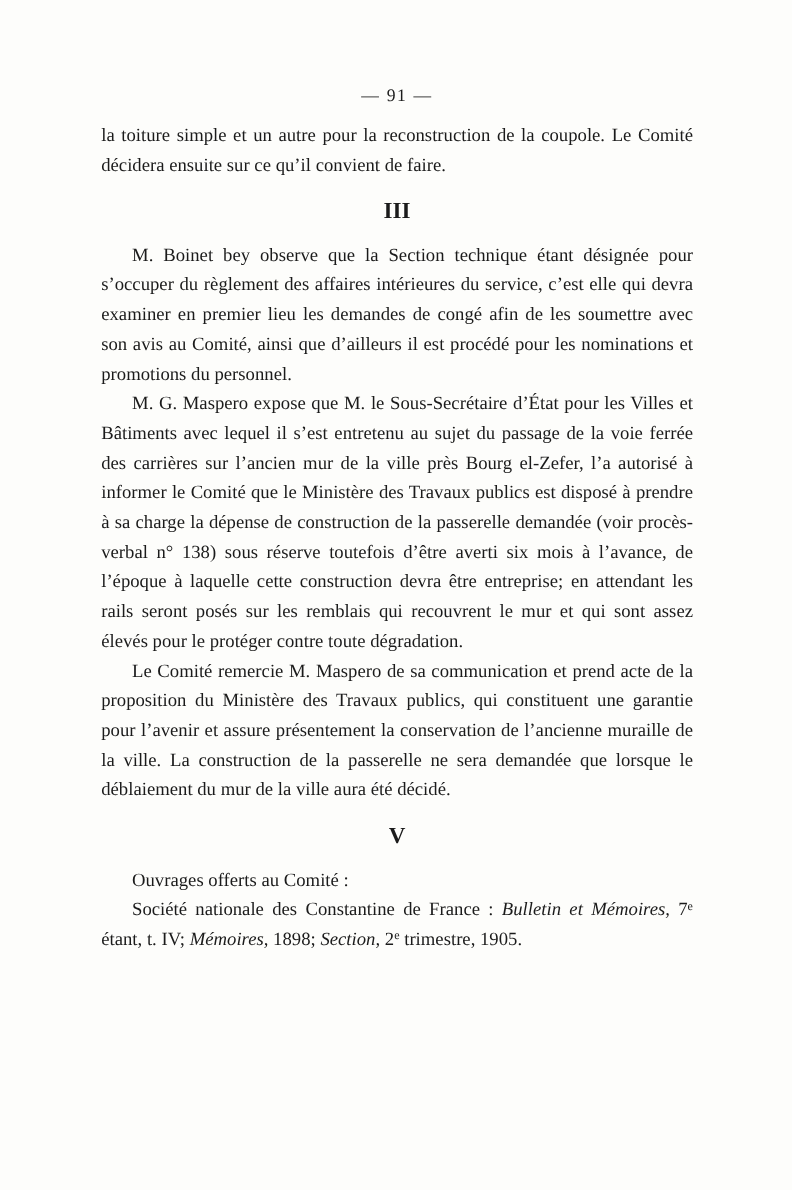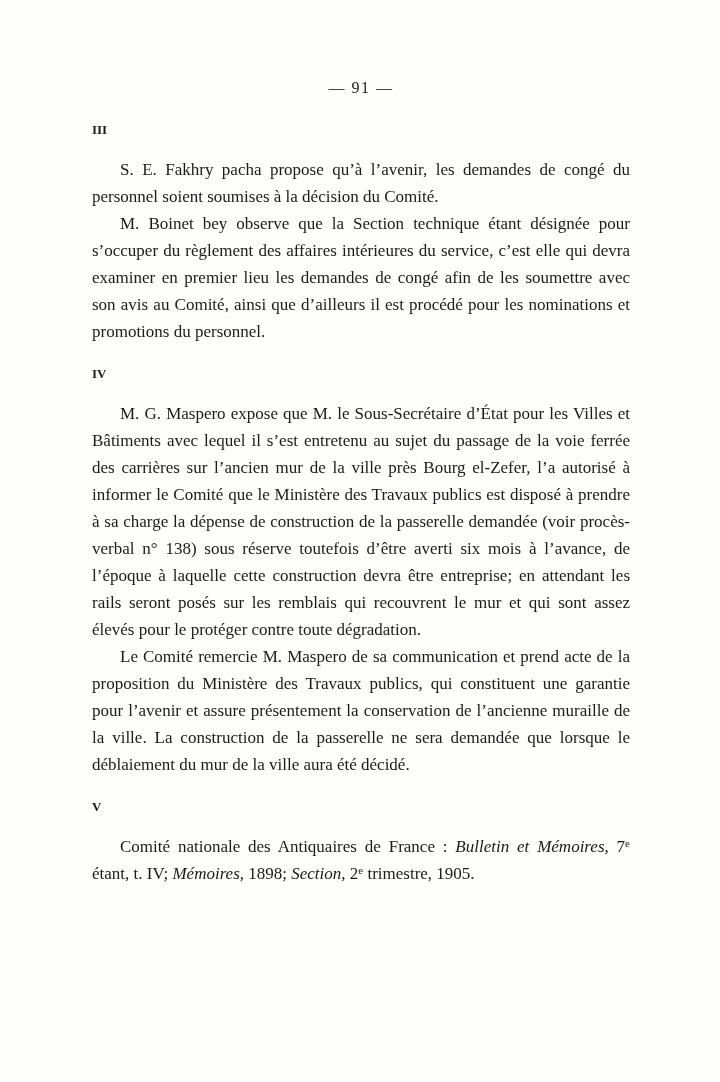--- a/index.html
+++ b/index.html
@@ -28,52 +28,52 @@
   }
   p {
     margin: 0;
     text-indent: 28px;
     text-align: justify;
   }
   p.noindent {
     text-indent: 0;
   }
   .sec-heading {
-    text-align: left;
+    text-align: center;
     font-weight: 700;
-    font-size: 13px;
+    font-size: 21px;
     margin: 15px 0 13px 0;
   }
   .bi { font-style: italic; font-weight: 400; }
   sup {
     font-size: 11px;
     line-height: 0;
     vertical-align: 5px;
   }
 </style>
 </head>
 <body>
 
 <div class="page">
 
   <div class="page-number">— 91 —</div>
 
+  <p class="noindent">la toiture simple et un autre pour la reconstruction de la coupole. Le Comité décidera ensuite sur ce qu’il convient de faire.</p>
 
   <div class="sec-heading">III</div>
 
-  <p>S. E. Fakhry pacha propose qu’à l’avenir, les demandes de congé du personnel soient soumises à la décision du Comité.</p>
 
 
   <p>M. Boinet bey observe que la Section technique étant désignée pour s’occuper du règlement des affaires intérieures du service, c’est elle qui devra examiner en premier lieu les demandes de congé afin de les soumettre avec son avis au Comité, ainsi que d’ailleurs il est procédé pour les nominations et promotions du personnel.</p>
 
-  <div class="sec-heading">IV</div>
 
   <p>M. G. Maspero expose que M. le Sous-Secrétaire d’État pour les Villes et Bâtiments avec lequel il s’est entretenu au sujet du passage de la voie ferrée des carrières sur l’ancien mur de la ville près Bourg el-Zefer, l’a autorisé à informer le Comité que le Ministère des Travaux publics est disposé à prendre à sa charge la dépense de construction de la passerelle demandée (voir procès-verbal n° 138) sous réserve toutefois d’être averti six mois à l’avance, de l’époque à laquelle cette construction devra être entreprise; en attendant les rails seront posés sur les remblais qui recouvrent le mur et qui sont assez élevés pour le protéger contre toute dégradation.</p>
 
   <p>Le Comité remercie M. Maspero de sa communication et prend acte de la proposition du Ministère des Travaux publics, qui constituent une garantie pour l’avenir et assure présentement la conservation de l’ancienne muraille de la ville. La construction de la passerelle ne sera demandée que lorsque le déblaiement du mur de la ville aura été décidé.</p>
 
   <div class="sec-heading">V</div>
 
+  <p>Ouvrages offerts au Comité :</p>
 
-  <p><span>Comité nationale des Antiquaires de France : </span><span class="bi">Bulletin et Mémoires,</span><span> 7</span><sup>e</sup><span> étant, t. IV; </span><span class="bi">Mémoires,</span><span> 1898; </span><span class="bi">Section,</span><span> 2</span><sup>e</sup><span> trimestre, 1905.</span></p>
+  <p><span>Société nationale des Constantine de France : </span><span class="bi">Bulletin et Mémoires,</span><span> 7</span><sup>e</sup><span> étant, t. IV; </span><span class="bi">Mémoires,</span><span> 1898; </span><span class="bi">Section,</span><span> 2</span><sup>e</sup><span> trimestre, 1905.</span></p>
 
 
 </div>
 
 </body></html>

